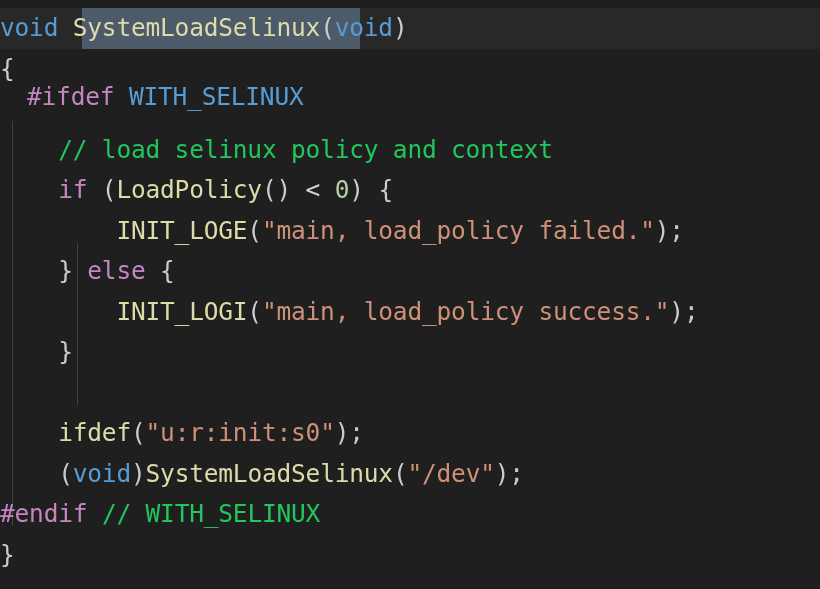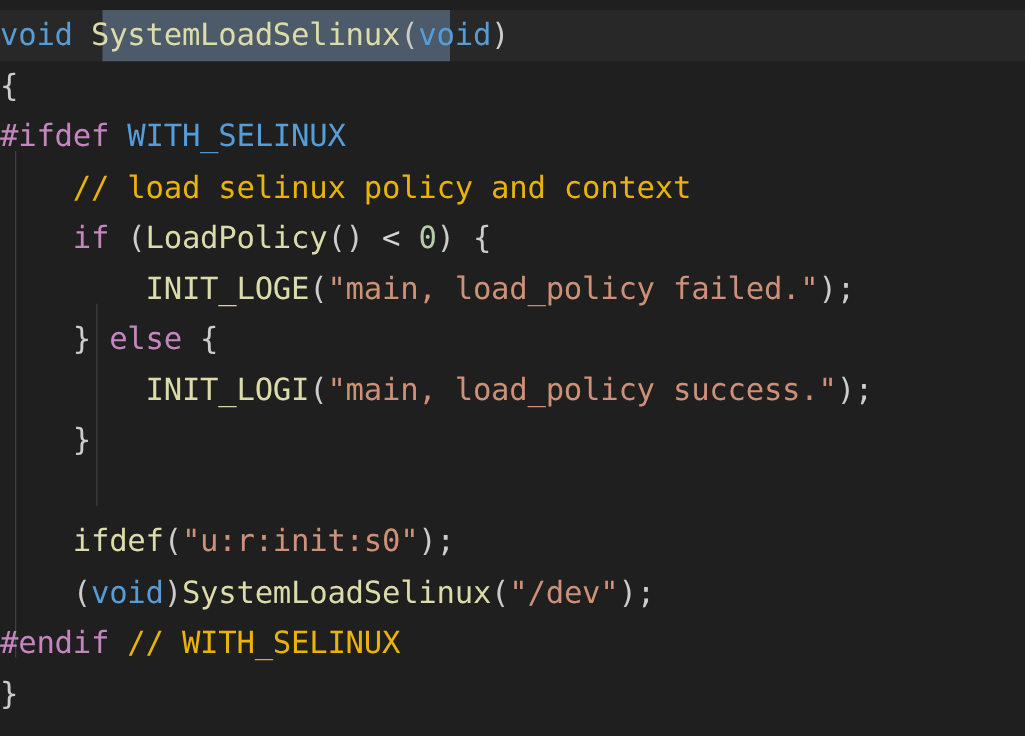--- a/index.html
+++ b/index.html
@@ -53,21 +53,21 @@
     line-height: 40.5px;
     color: #cccccc;
     padding-left: 0;
   }
 
   
   .tok-keyword   { color: #569cd6; }   
   .tok-control   { color: #c586c0; }   
   .tok-function  { color: #dcdcaa; }   
   .tok-string    { color: #ce9178; }   
-  .tok-comment   { color: #eab308; }   
+  .tok-comment   { color: #22c55e; }   
   .tok-number    { color: #b5cea8; }   
   .tok-plain     { color: #cccccc; }   
   .tok-operator  { color: #d4d4d4; }   
 
   
   .selection {
     position: absolute;
     background: #4c5a6a;
     height: 40.5px;
     pointer-events: none;
@@ -84,21 +84,21 @@
       <div class="selection" style="left: 81.75px; width: 277.95px; top: 8px; background: rgb(76, 90, 106);"></div>
     </div>
   <div id="guide-layer">
       <div class="guide" style="left: 12px; top: 121px; height: 405px; background: rgb(64, 64, 64);"></div>
       <div class="guide" style="left: 77px; top: 243px; height: 81px; background: rgb(64, 64, 64);"></div>
       <div class="guide" style="left: 77px; top: 324px; height: 81px; background: rgb(64, 64, 64);"></div>
     </div>
   <div id="lines-layer">
       <div class="code-line" style="top: 8px;"><span class="tok-keyword">void</span><span class="tok-plain"> </span><span class="tok-function">SystemLoadSelinux</span><span class="tok-plain">(</span><span class="tok-keyword">void</span><span class="tok-plain">)</span></div>
       <div class="code-line" style="top: 48.5px;"><span class="tok-plain">{</span></div>
-      <div class="code-line" style="top: 89px;"><span class="tok-control">#ifdef</span><span class="tok-plain"> </span><span class="tok-keyword">WITH_SELINUX</span></div>
+      <div class="code-line" style="top: 77px; padding-left: 27px;"><span class="tok-control">#ifdef</span><span class="tok-plain"> </span><span class="tok-keyword">WITH_SELINUX</span></div>
       <div class="code-line" style="top: 129.5px;"><span class="tok-plain">    </span><span class="tok-comment">// load selinux policy and context</span></div>
       <div class="code-line" style="top: 170px;"><span class="tok-plain">    </span><span class="tok-control">if</span><span class="tok-plain"> (</span><span class="tok-function">LoadPolicy</span><span class="tok-plain">() </span><span class="tok-operator">&lt;</span><span class="tok-plain"> </span><span class="tok-number">0</span><span class="tok-plain">) {</span></div>
       <div class="code-line" style="top: 210.5px;"><span class="tok-plain">        </span><span class="tok-function">INIT_LOGE</span><span class="tok-plain">(</span><span class="tok-string">"main, load_policy failed."</span><span class="tok-plain">);</span></div>
       <div class="code-line" style="top: 251px;"><span class="tok-plain">    </span><span class="tok-plain">} </span><span class="tok-control">else</span><span class="tok-plain"> {</span></div>
       <div class="code-line" style="top: 291.5px;"><span class="tok-plain">        </span><span class="tok-function">INIT_LOGI</span><span class="tok-plain">(</span><span class="tok-string">"main, load_policy success."</span><span class="tok-plain">);</span></div>
       <div class="code-line" style="top: 332px;"><span class="tok-plain">    </span><span class="tok-plain">}</span></div>
       <div class="code-line" style="top: 372.5px;">&nbsp;</div>
       <div class="code-line" style="top: 413px;"><span class="tok-plain">    </span><span class="tok-function">ifdef</span><span class="tok-plain">(</span><span class="tok-string">"u:r:init:s0"</span><span class="tok-plain">);</span></div>
       <div class="code-line" style="top: 453.5px;"><span class="tok-plain">    </span><span class="tok-plain">(</span><span class="tok-keyword">void</span><span class="tok-plain">)</span><span class="tok-function">SystemLoadSelinux</span><span class="tok-plain">(</span><span class="tok-string">"/dev"</span><span class="tok-plain">);</span></div>
       <div class="code-line" style="top: 494px;"><span class="tok-control">#endif</span><span class="tok-plain"> </span><span class="tok-comment">// WITH_SELINUX</span></div>

